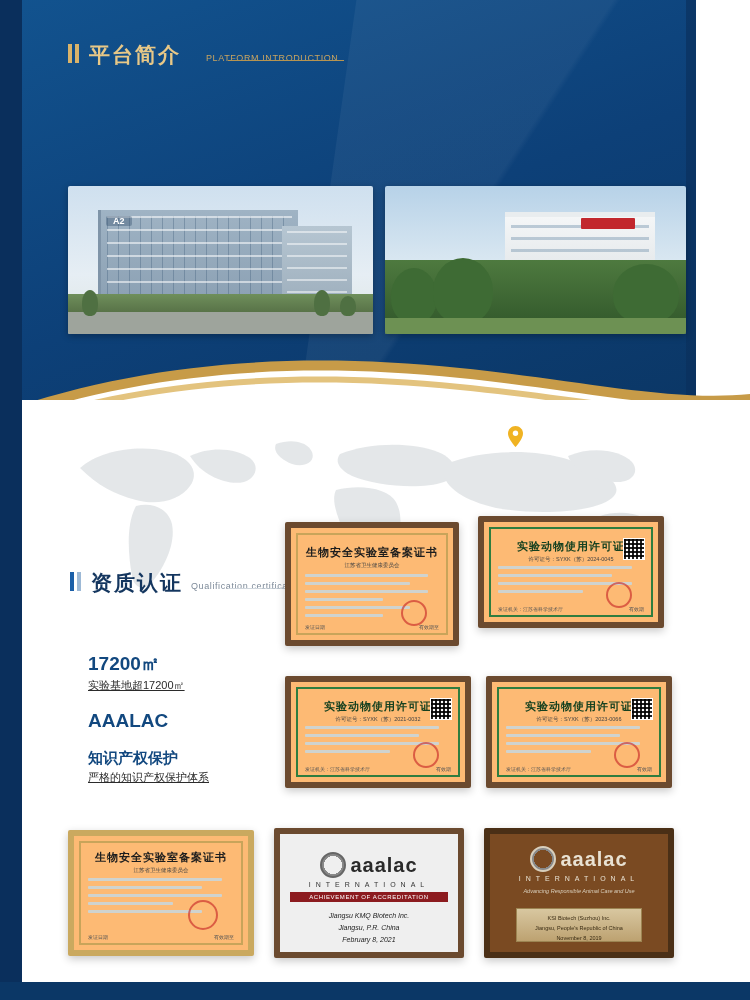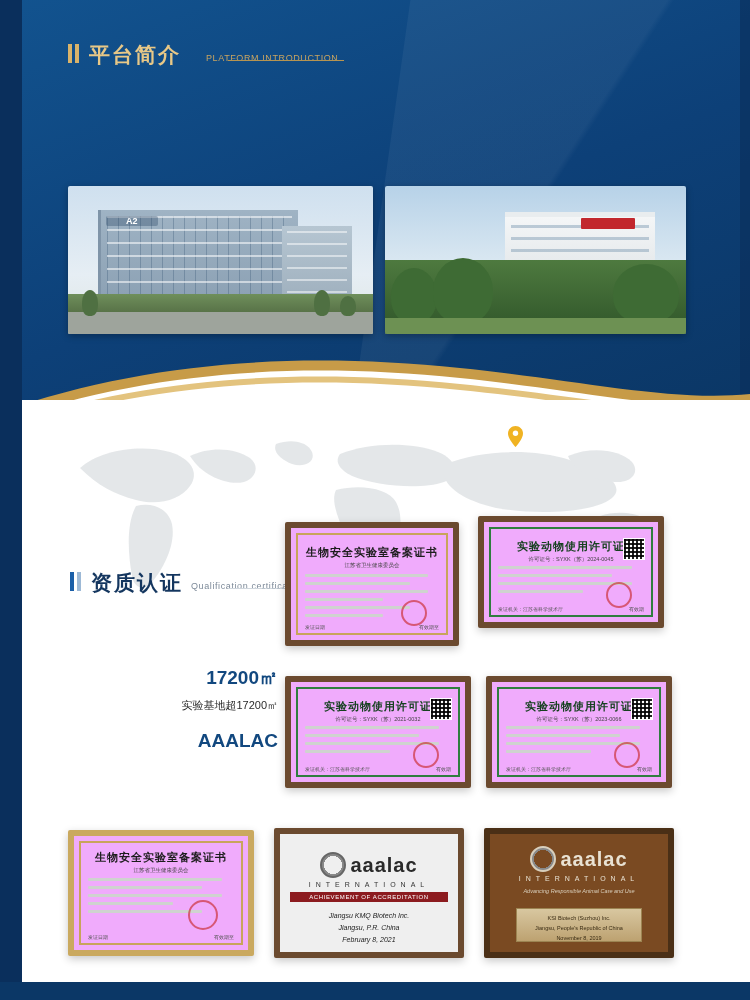--- a/index.html
+++ b/index.html
@@ -11,21 +11,21 @@
   }
   .page {
     position: relative;
     width: 750px; height: 1000px;
     background: #ffffff;
   }
 
   
   .top-panel {
     position: absolute; left: 0; top: 0;
-    width: 750px; height: 400px;
+    width: 696px; height: 400px;
     background: #0f4c8a;
     background-image: linear-gradient(160deg, #12538f 0%, #0d4078 55%, #0b3766 100%);
     overflow: hidden;
   }
   .left-rail {
     position: absolute; left: 0; top: 0;
     width: 22px; height: 400px;
     background: #0a2f5c;
   }
   .right-rail {
@@ -114,21 +114,21 @@
   .pa-bldg2{
     position:absolute; left:214px; top:40px; width:70px; bottom:34px;
     background:linear-gradient(180deg,#b6c6d2,#9fb0be);
   }
   .pa-bldg2::before{
     content:""; position:absolute; inset:5px;
     background: repeating-linear-gradient(to bottom, rgba(255,255,255,.5) 0 2px, rgba(255,255,255,0) 2px 12px);
   }
   .pa-label{
     position:absolute; left:38px; top:30px; color:#fff; font-size:9px; font-weight:bold;
-    background:rgba(40,70,100,.35); padding:0 20px; border-radius:2px;
+    background:rgba(40,70,100,.35); padding:0 7px; border-radius:2px;
   }
   .pa-green{
     position:absolute; left:0; right:0; bottom:20px; height:20px;
     background:linear-gradient(#6f8f5b,#567046);
   }
   .pa-tree{ position:absolute; bottom:18px; width:16px; height:26px; border-radius:50% 50% 40% 40%; background:#4f7042; }
 
   
   .pb-sky { position:absolute; inset:0; background:linear-gradient(#b7d2e8,#dce9f2 55%,#cfdcdc 100%); }
   .pb-bldg{
@@ -180,45 +180,45 @@
 
   
   #head-qual { left: 70px; top: 172px; }
   #head-qual .bars i { background: #1b5fa8; }
   #head-qual .bars i:nth-child(2) { background: #9db9d6; }
   #head-qual .cn { color: #14365f; text-align: center; }
   #head-qual .en { color: #7d8a99; }
   #head-qual .rule { left: 158px; width: 104px; background: #cfd6dd; }
 
   .stats {
-    position: absolute; left: 88px; top: 266px; width: 190px; text-align: right;
+    position: absolute; left: 88px; top: 252px; width: 190px;
   }
   .stat { margin-bottom: 16px; }
   .stat .big {
     font-size: 19px; font-weight: bold; color: #12487f; line-height: 1.25;
   }
   .stat .sub {
-    font-size: 11px; color: #2b2b2b; line-height: 1.5; margin-top: 7px;
+    font-size: 11px; color: #2b2b2b; line-height: 1.5; margin-top: 1px; text-decoration: underline;
   }
   .stat .big.small { font-size: 15px; }
 
   
   .connector {
     position: absolute; left: 262px; top: 188px; width: 28px; height: 1px;
     border-top: 1px dashed #b9c3cc;
   }
 
   
   .cert {
     position: absolute; background: #6b4a2f;
     padding: 6px; border-radius: 2px;
     box-shadow: 0 3px 8px rgba(0,0,0,.22);
   }
   .cert .inner {
-    width: 100%; height: 100%; background: #f0abfc;
+    width: 100%; height: 100%; background: #fdba74;
     position: relative; overflow: hidden;
   }
   .cert-border {
     position: absolute; inset: 5px; border: 2px solid #2f7d3f;
   }
   .cert-border.gold { border-color: #c8a45a; }
   .cert-title {
     position: absolute; left: 0; right: 0; top: 17px;
     text-align: center; font-size: 11px; font-weight: bold; color: #15401f;
     letter-spacing: 1px;
@@ -392,20 +392,24 @@
     <div class="connector"></div>
 
     <div class="stats">
       <div class="stat">
         <div class="big">17200㎡</div>
         <div class="sub">实验基地超17200㎡</div>
       </div>
       <div class="stat">
         <div class="big">AAALAC</div>
       </div>
+      <div class="stat">
+        <div class="big small">知识产权保护</div>
+        <div class="sub">严格的知识产权保护体系</div>
+      </div>
     </div>
 
     <div class="cert" style="left:285px; top:122px; width:174px; height:124px;">
       <div class="inner">
         <div class="cert-border gold"></div>
         <div class="cert-title dark">生物安全实验室备案证书</div>
         <div class="cert-sub">江苏省卫生健康委员会</div>
         <div class="cert-lines">
           <div class="ln l"></div>
             <div class="ln m"></div>

